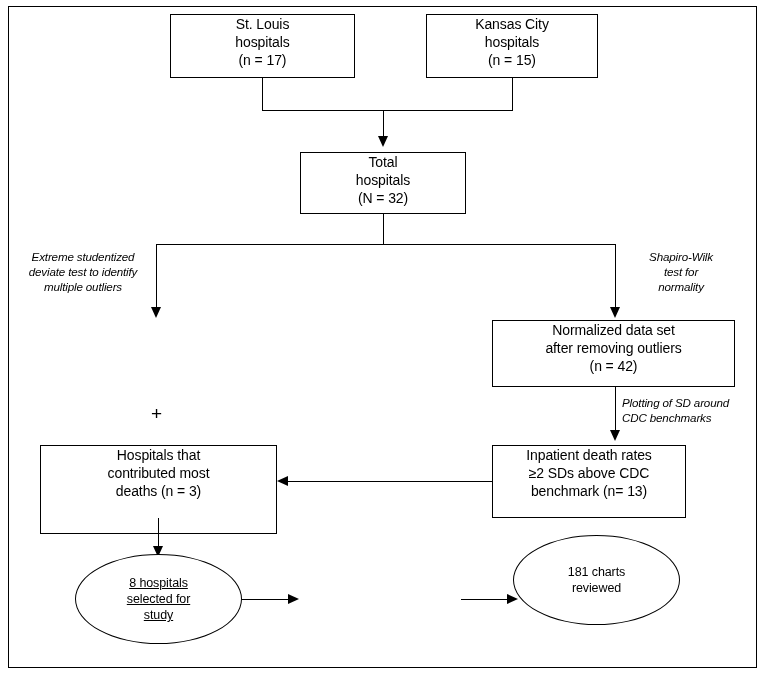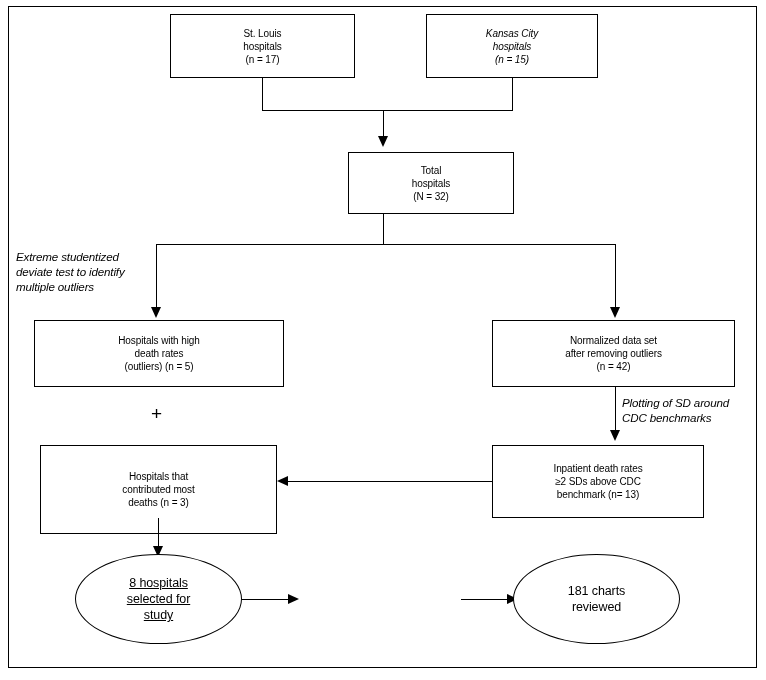--- a/index.html
+++ b/index.html
@@ -28,25 +28,24 @@
     border: 1.6px solid #000000;
     box-sizing: border-box;
   }
   
   .node-box {
     position: absolute;
     box-sizing: border-box;
     border: 1.5px solid #000000;
     background: #ffffff;
     display: flex;
-    align-items: center;
     justify-content: center;
     text-align: center;
     line-height: 1.30;
-    font-size: 10px;
+    font-size: 14px;
     letter-spacing: -0.1px;
   }
   .node-box .txt { display: block; white-space: pre-line; }
   
   .node-ellipse {
     position: absolute;
     box-sizing: border-box;
     border: 1.5px solid #000000;
     border-radius: 50%;
     background: #ffffff;
@@ -58,20 +57,21 @@
     font-size: 12.5px;
     letter-spacing: -0.1px;
   }
   .node-ellipse .txt { display: block; white-space: pre-line; }
   
   .annot {
     position: absolute;
     font-style: italic;
     font-size: 11.6px;
     line-height: 1.28;
+    text-align: center;
     white-space: pre-line;
     letter-spacing: -0.15px;
   }
   
   .ln-v {
     position: absolute;
     width: 0;
     border-left: 1.4px solid #000000;
   }
   .ln-h {
@@ -114,55 +114,53 @@
 <div id="canvas">
 
   <div class="frame"></div>
 
   <div class="node-box" style="left:170px; top:14px; width:185px; height:64px;">
     <span class="txt">St. Louis
 hospitals
 (n = 17)</span>
   </div>
 
-  <div class="node-box" style="left:426px; top:14px; width:172px; height:64px;font-style:italic;">
+  <div class="node-box" style="left:426px; top:14px; width:172px; height:64px;">
     <span class="txt">Kansas City
 hospitals
 (n = 15)</span>
   </div>
 
   <div class="ln-v" style="left:262px; top:78px; height:32px;"></div>
   <div class="ln-v" style="left:512px; top:78px; height:32px;"></div>
   <div class="ln-h" style="left:262px; top:110px; width:251px;"></div>
   <div class="ln-v" style="left:383px; top:110px; height:28px;"></div>
   <div class="arrow-down" style="left:377.5px; top:136px;"></div>
 
-  <div class="node-box" style="left:300px; top:152px; width:166px; height:62px;margin-left:48px;">
+  <div class="node-box" style="left:300px; top:152px; width:166px; height:62px;">
     <span class="txt">Total
 hospitals
 (N = 32)</span>
   </div>
 
   <div class="ln-v" style="left:383px; top:214px; height:30px;"></div>
   <div class="ln-h" style="left:156px; top:244px; width:459px;"></div>
   <div class="ln-v" style="left:156px; top:244px; height:64px;"></div>
   <div class="arrow-down" style="left:150.5px; top:307px;"></div>
   <div class="ln-v" style="left:615px; top:244px; height:64px;"></div>
   <div class="arrow-down" style="left:609.5px; top:307px;"></div>
 
   <div class="annot" style="left:16px; top:250px; width:134px;">Extreme studentized
 deviate test to identify
 multiple outliers</div>
 
-
-  <div class="node-box" style="left:34px; top:320px; width:250px; height:67px;">
-    <span class="txt">Hospitals with high
-death rates
-(outliers) (n = 5)</span>
-  </div>
+  <div class="annot" style="left:626px; top:250px; width:110px;">Shapiro-Wilk
+test for
+normality</div>
+
 
   <div class="node-box" style="left:492px; top:320px; width:243px; height:67px;">
     <span class="txt">Normalized data set
 after removing outliers
 (n = 42)</span>
   </div>
 
   <div class="plus-sign" style="left:151px; top:404px;">+</div>
 
   <div class="ln-v" style="left:615px; top:387px; height:45px;"></div>
@@ -170,21 +168,21 @@
 
   <div class="annot" style="left:622px; top:396px; width:140px; text-align:left;">Plotting of SD around
 CDC benchmarks</div>
 
   <div class="node-box" style="left:40px; top:445px; width:237px; height:89px;">
     <span class="txt">Hospitals that
 contributed most
 deaths (n = 3)</span>
   </div>
 
-  <div class="node-box" style="left:492px; top:445px; width:212px; height:73px;">
+  <div class="node-box" style="left:492px; top:445px; width:194px; height:73px;">
     <span class="txt">Inpatient death rates
 ≥2 SDs above CDC
 benchmark (n= 13)</span>
   </div>
 
   <div class="ln-h" style="left:288px; top:481px; width:204px;"></div>
   <div class="arrow-left" style="left:277px; top:475.5px;"></div>
 
   <div class="ln-v" style="left:158px; top:518px; height:30px;"></div>
   <div class="arrow-down" style="left:152.5px; top:546px;"></div>
@@ -195,18 +193,18 @@
 study</span>
   </div>
 
   <div class="ln-h" style="left:242px; top:599px; width:47px;"></div>
   <div class="arrow-right" style="left:288px; top:593.5px;"></div>
 
 
   <div class="ln-h" style="left:461px; top:599px; width:47px;"></div>
   <div class="arrow-right" style="left:507px; top:593.5px;"></div>
 
-  <div class="node-ellipse" style="left:513px; top:554px; width:167px; height:90px;">
+  <div class="node-ellipse" style="left:513px; top:535px; width:167px; height:90px;">
     <span class="txt">181 charts
 reviewed</span>
   </div>
 
 </div>
 
 </body></html>

